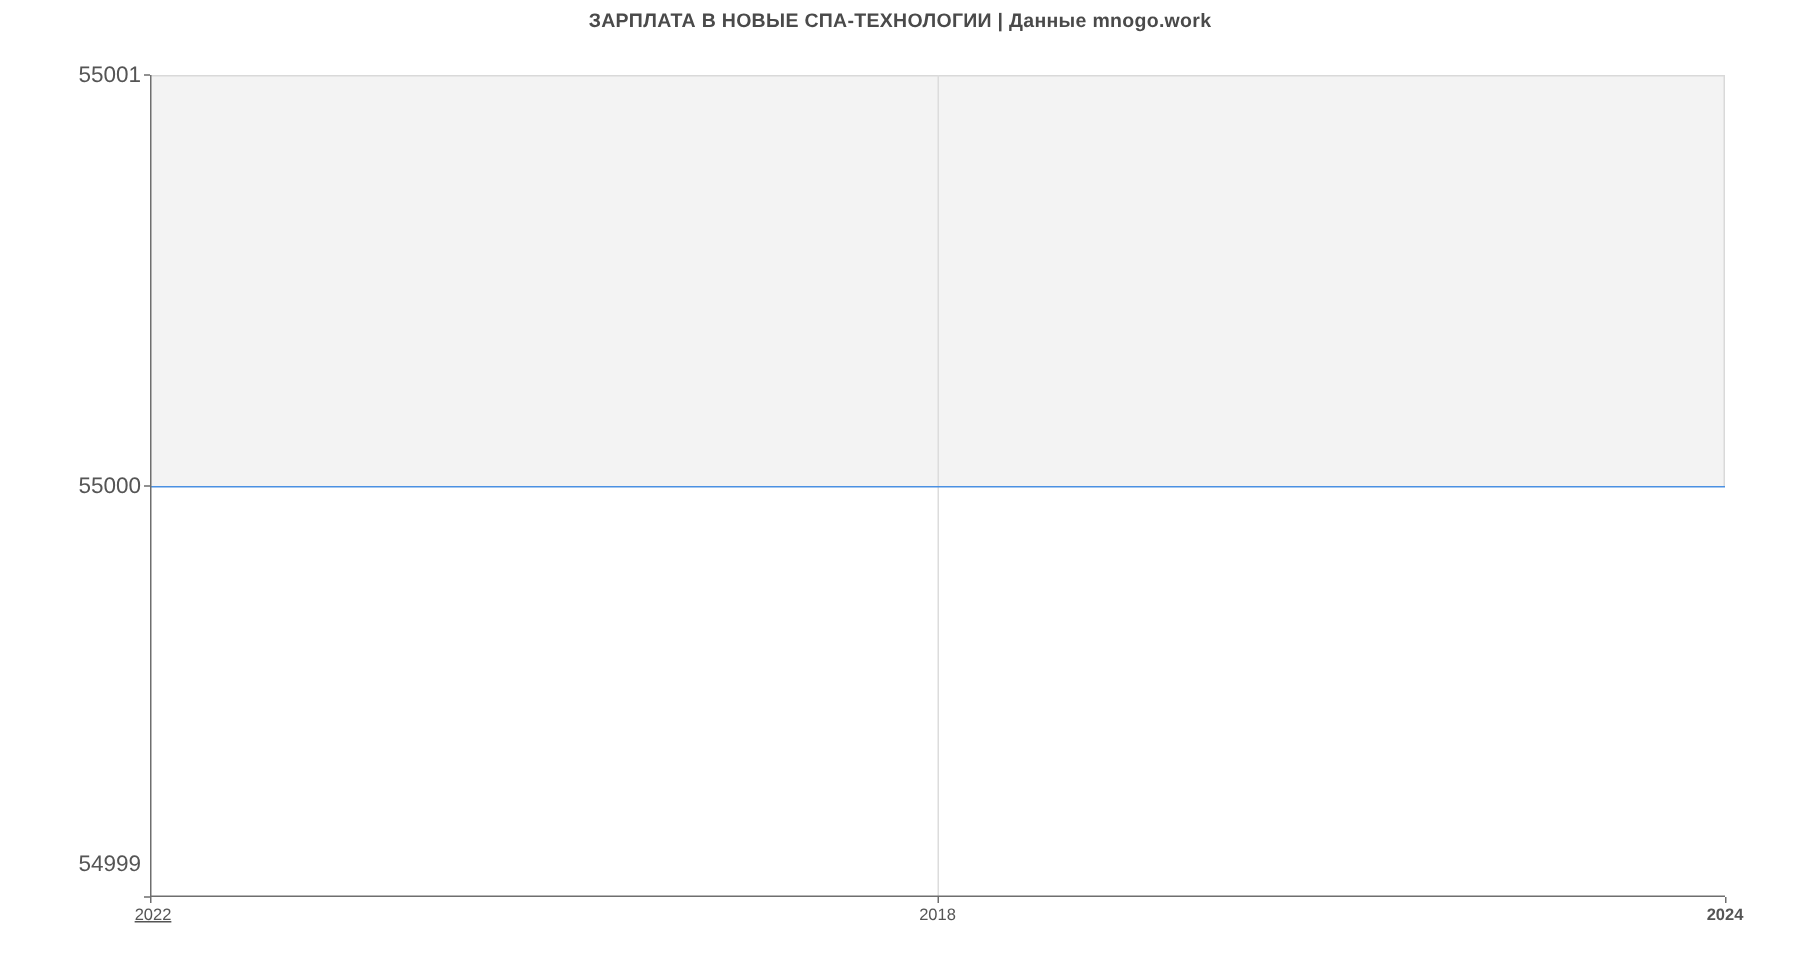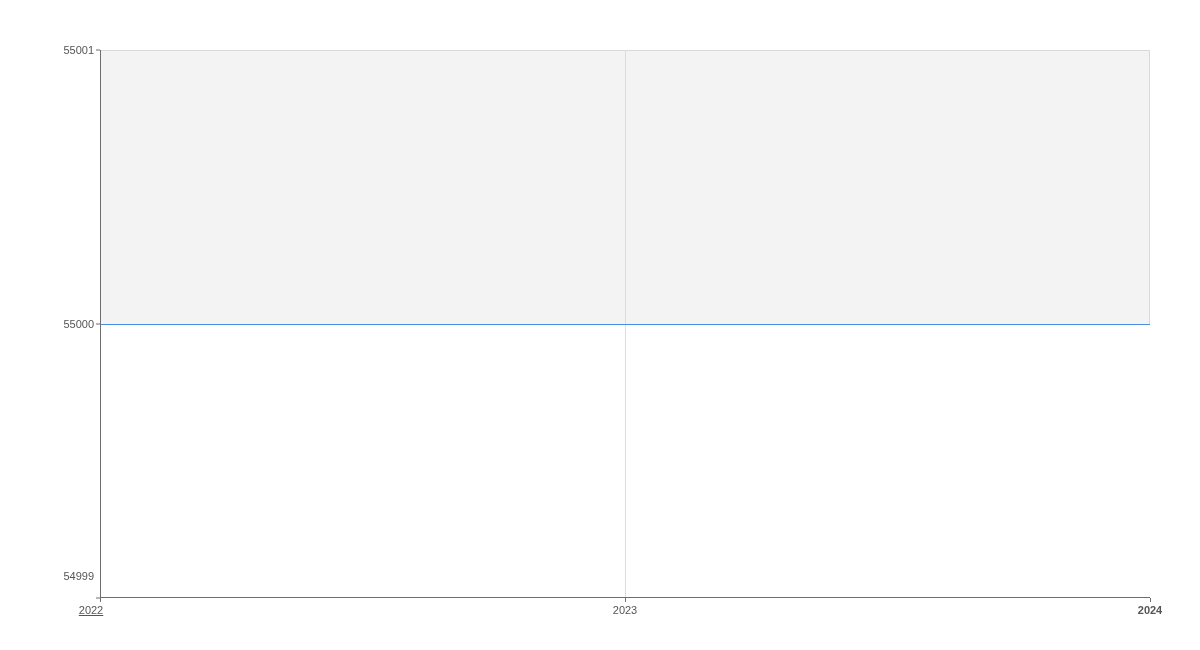--- a/index.html
+++ b/index.html
@@ -76,21 +76,21 @@
     bottom: 0;
     width: 100%;
     height: 0;
     border-top: 1px solid #6e6e6e;
   }
   .ytlabel {
     position: absolute;
     right: 1106px; 
     width: 80px;
     text-align: right;
-    font-size: 11px;
+    font-size: 15px;
     color: #555;
     transform: translateY(-50%);
   }
   .xtlabel {
     position: absolute;
     top: 604px;
     font-size: 11px;
     color: #555;
     transform: translateX(-50%);
   }
@@ -108,20 +108,21 @@
     height: 4px;
     width: 0;
     border-left: 1px solid #6e6e6e;
   }
 </style>
 </head>
 <body>
 
 <div class="chart-wrap">
 
+  <div class="title">ЗАРПЛАТА В НОВЫЕ СПА-ТЕХНОЛОГИИ | Данные mnogo.work</div>
 
   <div class="plot">
     <div class="upper-half"></div>
     <div class="mid-vgrid"></div>
     <div class="data-line"></div>
     <div class="spine-left"></div>
     <div class="spine-bottom"></div>
   </div>
 
   <div class="tick-y" style="top:50px;"></div>
@@ -129,17 +130,17 @@
   <div class="tick-y" style="top:598px;"></div>
 
   <div class="ytlabel" style="top:50px;">55001</div>
   <div class="ytlabel" style="top:324px;">55000</div>
   <div class="ytlabel" style="top:576px;">54999</div>
 
   <div class="tick-x" style="left:100px;"></div>
   <div class="tick-x" style="left:625px;"></div>
   <div class="tick-x" style="left:1150px;"></div>
 
-  <div class="xtlabel" style="left:91px;text-decoration:underline;">2022</div>
-  <div class="xtlabel" style="left:625px;">2023</div>
+  <div class="xtlabel" style="left:102px;text-decoration:underline;">2022</div>
+  <div class="xtlabel" style="left:625px;">2018</div>
   <div class="xtlabel" style="left:1150px;font-weight:bold;">2024</div>
 
 </div>
 
 </body></html>

